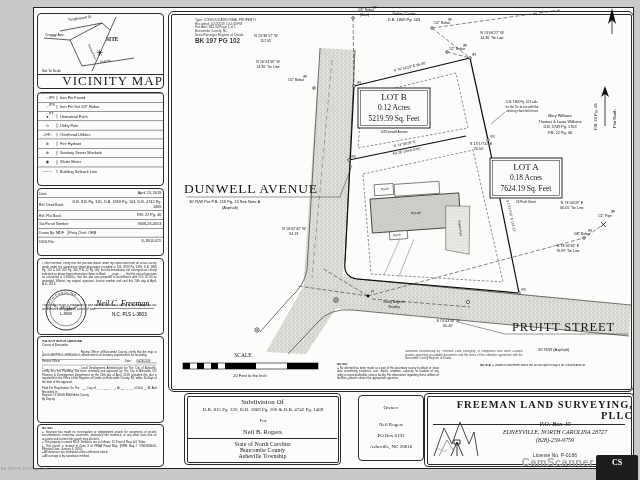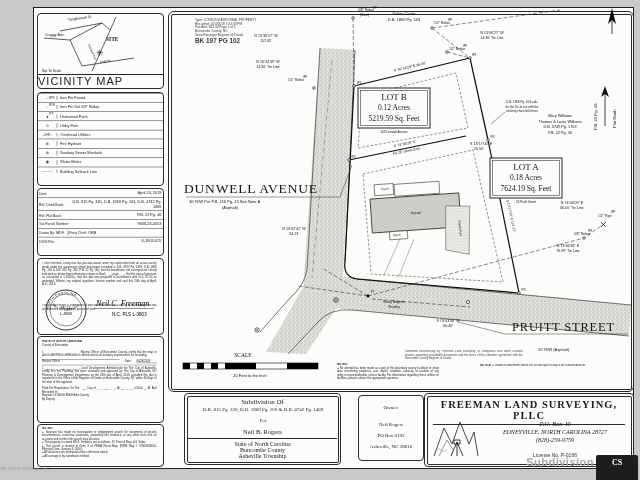--- a/index.html
+++ b/index.html
@@ -5,21 +5,21 @@
   html,body{margin:0;padding:0;}
   .page{position:relative;width:640px;height:480px;background:#c9c9c7;font-family:"Liberation Sans",sans-serif;color:#1c1c1c;overflow:hidden;}
   .doc{position:absolute;left:33px;top:7px;width:599px;height:460px;background:#fcfcfa;border:1.5px solid #222;}
   .box{position:absolute;border:1px solid #2a2a2a;border-radius:4px;overflow:hidden;background:#fcfcfa;}
   .dbl::after{content:"";position:absolute;inset:1.5px;border:0.8px solid #2a2a2a;border-radius:2px;pointer-events:none;}
   .serif{font-family:"Liberation Serif",serif;}
   .micro{font-size:8px;line-height:1.2;transform:scale(.4);transform-origin:0 0;width:245%;text-align:justify;}
   .micro35{font-size:8px;line-height:1.22;transform:scale(.35);transform-origin:0 0;width:280%;text-align:justify;}
   .half{font-size:10px;transform:scale(.5);transform-origin:50% 0;width:200%;margin-left:-50%;text-align:center;}
   .pad{padding:3px 4px;}
-  .ttl{font-family:Liberation Sans, sans-serif;text-align:left;font-size:11px;letter-spacing:1px;}
+  .ttl{font-family:Liberation Serif, serif;text-align:right;font-size:13px;letter-spacing:1px;}
   .lgrow{display:flex;align-items:center;border-top:1px solid #444;height:15.7px;}
   .lgsym{width:34px;text-align:center;border-right:1px solid #444;font-size:7px;}
   .lgabbr{position:absolute;left:20px;font-size:6.5px;}
   .lglab{flex:1;padding-left:5px;font-size:7px;}
   .irow{display:flex;border-top:1px solid #444;align-items:center;}
   .ilab{font-size:6.2px;padding:1px 2px;white-space:nowrap;}
   .ival{flex:1;text-align:right;font-size:7px;padding:1px 3px;line-height:1.15;}
   .wm{position:absolute;right:46px;top:456px;font-size:11px;font-weight:bold;color:#a9a9a7;letter-spacing:.5px;}
   .wmbox{position:absolute;right:2px;top:455px;width:42px;height:32px;background:#1d1d1d;border-radius:2px;color:#fff;
          font-size:8px;font-weight:bold;text-align:center;line-height:15px;font-family:"Liberation Serif",serif;}
@@ -225,21 +225,21 @@
     </div>
 
     <div class="box serif" style="left:324px;top:387px;width:64px;height:64px;text-align:center;">
       <div class="half" style="font-family:'Liberation Serif',serif;margin-top:8px;">Owner:</div>
       <div class="half" style="font-family:'Liberation Serif',serif;margin-top:6px;">Neil Rogers</div>
       <div class="half" style="font-family:'Liberation Serif',serif;">PO Box 6193</div>
       <div class="half" style="font-family:'Liberation Serif',serif;">Asheville, NC 28816</div>
     </div>
 
     <div class="box dbl" style="left:390px;top:385px;width:208px;height:72px;">
-      <div class="serif" style="text-align:center;font-size:10.5px;font-weight:bold;letter-spacing:1px;padding-top:5px;">FREEMAN LAND SURVEYING, PLLC</div>
+      <div class="serif" style="text-align:right;font-size:10.5px;font-weight:bold;letter-spacing:1px;padding-top:5px;">FREEMAN LAND SURVEYING, PLLC</div>
       <div style="border-top:1px solid #2a2a2a;margin:3px 8px 0;"></div>
       <svg width="46" height="44" style="position:absolute;left:8px;top:22px;">
         <path d="M1,40 L11,12 L19,28 L27,6 L36,28 L41,16 L45,40" fill="none" stroke="#333" stroke-width="0.9"></path>
         <path d="M6,40 L14,24 L20,34" fill="none" stroke="#555" stroke-width="0.6"></path>
         <path d="M24,40 L24,26 L30,40 M24,26 L18,40 M21,24 h6 v4 h-6 z" fill="none" stroke="#222" stroke-width="0.9"></path>
         <path d="M2,34 q3,-3 6,0 q3,3 6,0" fill="none" stroke="#888" stroke-width="0.5"></path>
       </svg>
       <div class="serif" style="position:absolute;left:60px;top:26px;width:140px;text-align:center;font-style:italic;">
         <div style="font-size:6.5px;">P.O. Box 40</div>
         <div style="font-size:6px;margin-top:2px;">EDNEYVILLE, NORTH CAROLINA 28727</div>
@@ -442,15 +442,15 @@
       <text x="385" y="190" text-anchor="middle" font-size="3" transform="rotate(-4 385 190)">Porch</text>
       <text x="397" y="236" text-anchor="middle" font-size="3" transform="rotate(-4 397 236)">Porch</text>
       <text transform="translate(459,228) rotate(84)" text-anchor="middle" font-size="3.2">Gravel  Pad</text>
 
       <text x="394" y="303" text-anchor="middle" font-size="3">Strong  Magnetic</text>
       <text x="394" y="307.5" text-anchor="middle" font-size="3">Reading</text>
     </g>
   </svg>
 
   <div class="corner">BK 197 PG 102    Page 1 of 1</div>
-  <div class="wm">Subdivision</div>
+  <div class="wm">CamScanner</div>
   <div class="wmbox">CS</div>
 </div>
 
 </body></html>

